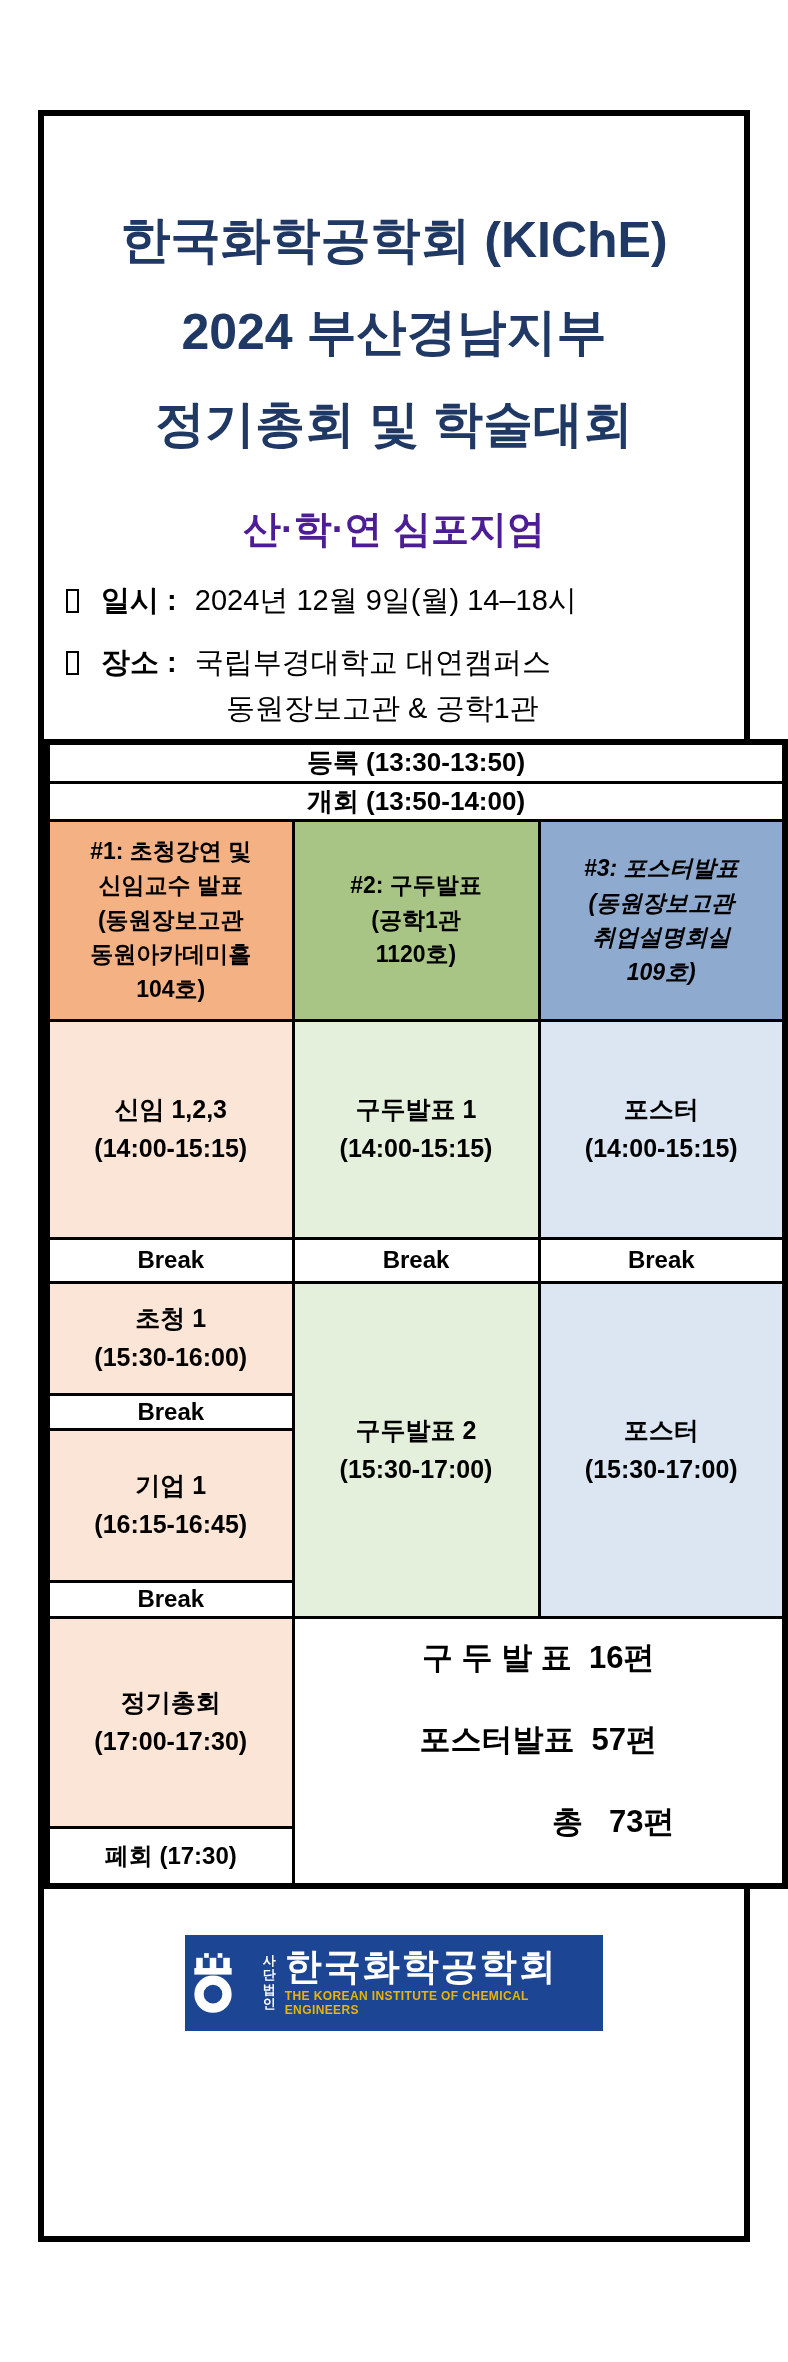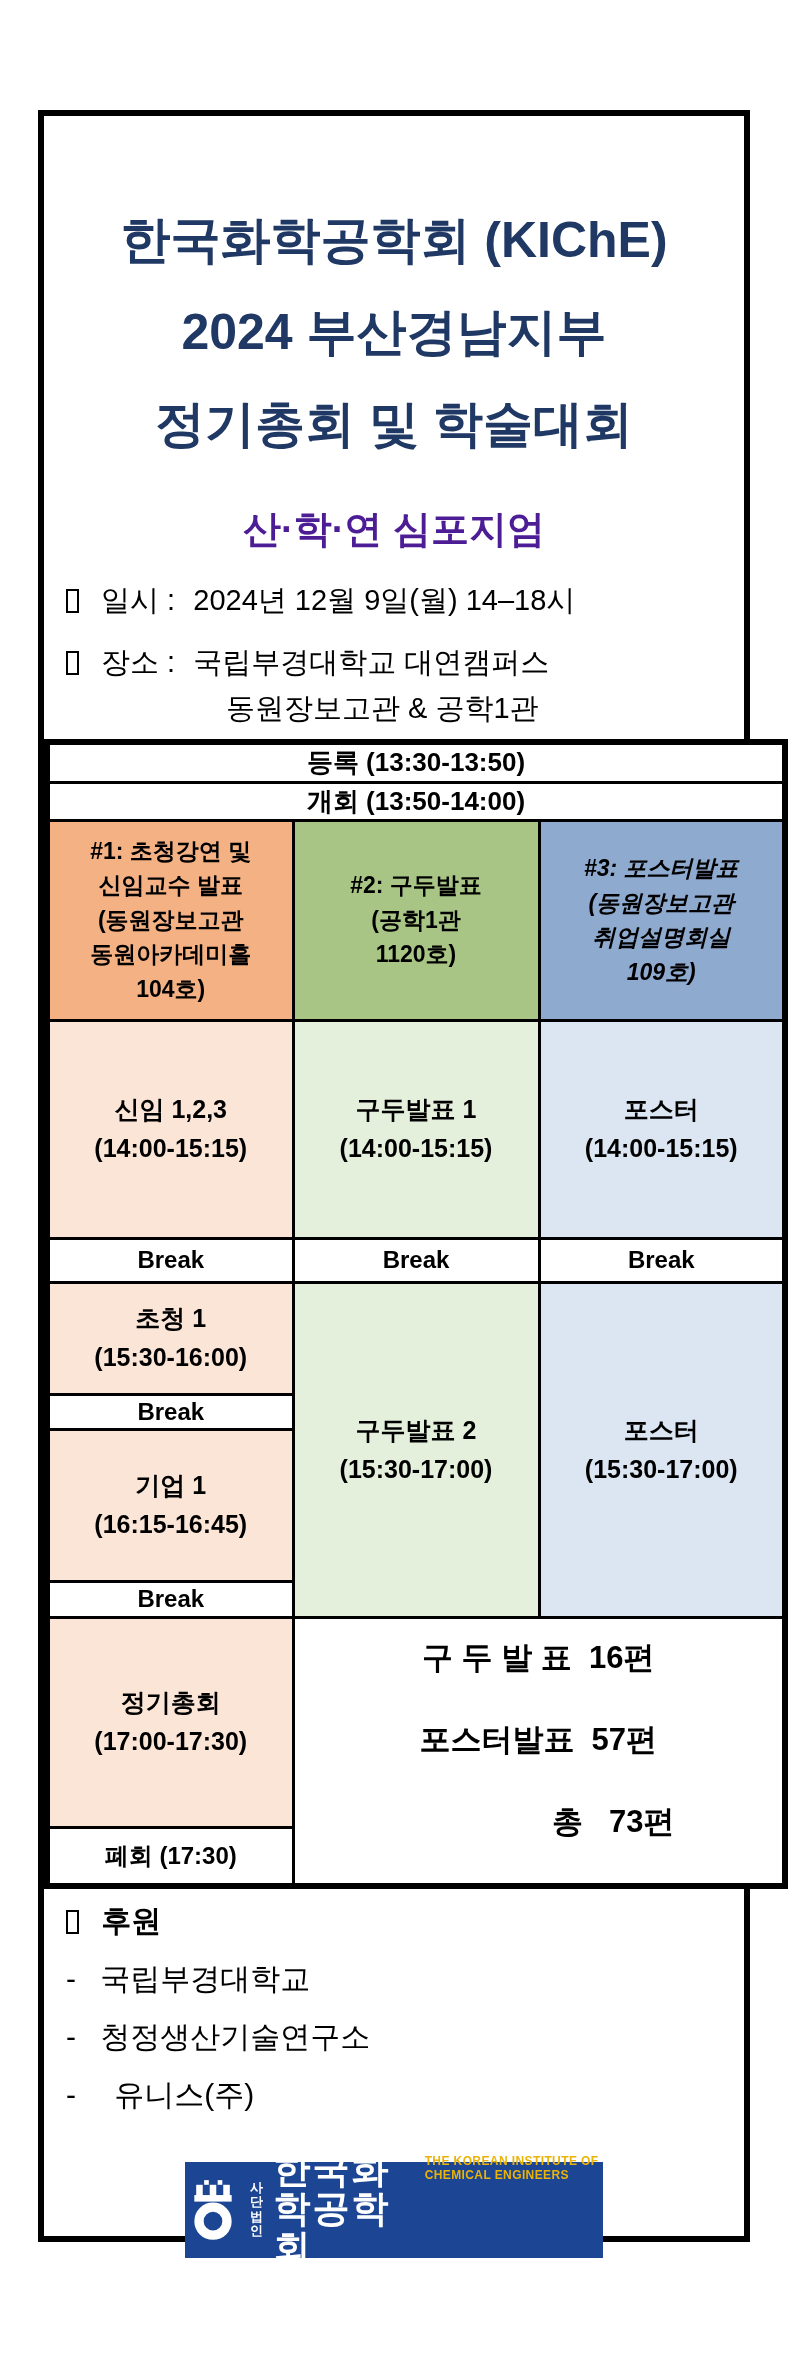--- a/index.html
+++ b/index.html
@@ -24,21 +24,21 @@
   }
   
   .title-block{margin-top:78px;text-align:center;color:var(--title_navy);
     font-weight:bold;font-size:50px;line-height:92px;letter-spacing:0px;}
   .subtitle{margin-top:34px;text-align:center;font-size:38px;font-weight:bold;color:#4c1d95;}
   
   .info-block{margin-top:26px;padding-left:22px;font-size:29px;}
   .info-line{margin-top:22px;display:block;}
   .bullet-sq{display:inline-block;width:13px;height:24px;border:2px solid #000;
     margin-right:14px;vertical-align:-3px;box-sizing:border-box;}
-  .info-label{font-weight:normal;margin-right:10px;}
+  .info-label{font-weight:bold;margin-right:10px;}
   .info-value{font-weight:normal;}
   .info-value2{display:block;margin-left:160px;margin-top:6px;font-weight:normal;}
   
   table.schedule{border-collapse:collapse;table-layout:fixed;width:744px;
     margin:10px auto 0 auto;border:6px solid var(--border_black);}
   table.schedule td{
     border:3px solid var(--border_black);text-align:center;vertical-align:middle;
     font-weight:bold;white-space:pre-line;padding:0;overflow:hidden;
   }
   .h40{height:40px}.h38{height:38px}.h200{height:200px}.h218{height:218px}
@@ -59,22 +59,22 @@
   .stats-line.indent{margin-left:150px;}
   
   .sponsors{margin-top:12px;padding-left:22px;}
   .sponsor-heading{font-size:30px;font-weight:bold;}
   .sponsor-item{font-size:30px;font-weight:normal;margin-top:17px;}
   .sponsor-dash{margin-right:16px;}
   
   .logo-banner{width:418px;height:96px;background:var(--logo_blue);
     margin:46px auto 0 auto;display:flex;align-items:center;justify-content:center;gap:9px;}
   .logo-mark{flex:0 0 auto;display:block;}
-  .logo-small{color:#fff;font-size:13px;font-weight:bold;line-height:1.1;text-align:left;}
-  .logo-text-col{display:flex;flex-direction:row;align-items:flex-start;}
+  .logo-small{color:#fff;font-size:13px;font-weight:bold;line-height:1.1;text-align:right;}
+  .logo-text-col{display:flex;flex-direction:column;align-items:flex-start;}
   .logo-kr{color:#fff;font-size:37px;font-weight:bold;letter-spacing:2px;line-height:1.05;}
   .logo-en{color:#eab308;font-size:12px;font-weight:bold;letter-spacing:0.4px;margin-top:3px;}
 </style>
 </head>
 <body>
 
 <div class="page-frame">
 
   <div class="title-block">
     <div>한국화학공학회 (KIChE)</div>
@@ -159,38 +159,20 @@
         <div class="stats-line">포스터발표  57편</div>
         <div class="stats-line indent">총   73편</div>
       </td>
     </tr>
     <tr class="h48">
       <td class="brk">폐회 (17:30)</td>
     </tr>
   </tbody>
     </table>
 
-  <div class="sponsors">
-    <div class="sponsor-heading">
-      <span class="bullet-sq"></span>
-      <span>후원</span>
-    </div>
-    <div class="sponsor-item">
-      <span class="sponsor-dash">-</span>
-      <span>국립부경대학교</span>
-    </div>
-    <div class="sponsor-item">
-      <span class="sponsor-dash">-</span>
-      <span>청정생산기술연구소</span>
-    </div>
-    <div class="sponsor-item">
-      <span class="sponsor-dash">-</span>
-      <span style="margin-left:14px;">유니스(주)</span>
-    </div>
-  </div>
 
   <div class="logo-banner">
     <svg class="logo-mark" width="56" height="62" viewBox="0 0 60 66" xmlns="http://www.w3.org/2000/svg">
       <rect x="10" y="17" width="40" height="7" fill="#fff"></rect>
       <rect x="12" y="6" width="7" height="12" fill="#fff"></rect>
       <rect x="26.5" y="6" width="7" height="12" fill="#fff"></rect>
       <rect x="41" y="6" width="7" height="12" fill="#fff"></rect>
       <rect x="20.5" y="1" width="5" height="5" fill="#fff"></rect>
       <rect x="35" y="1" width="5" height="5" fill="#fff"></rect>
       <circle cx="30" cy="45" r="15" fill="none" stroke="#fff" stroke-width="10"></circle>

